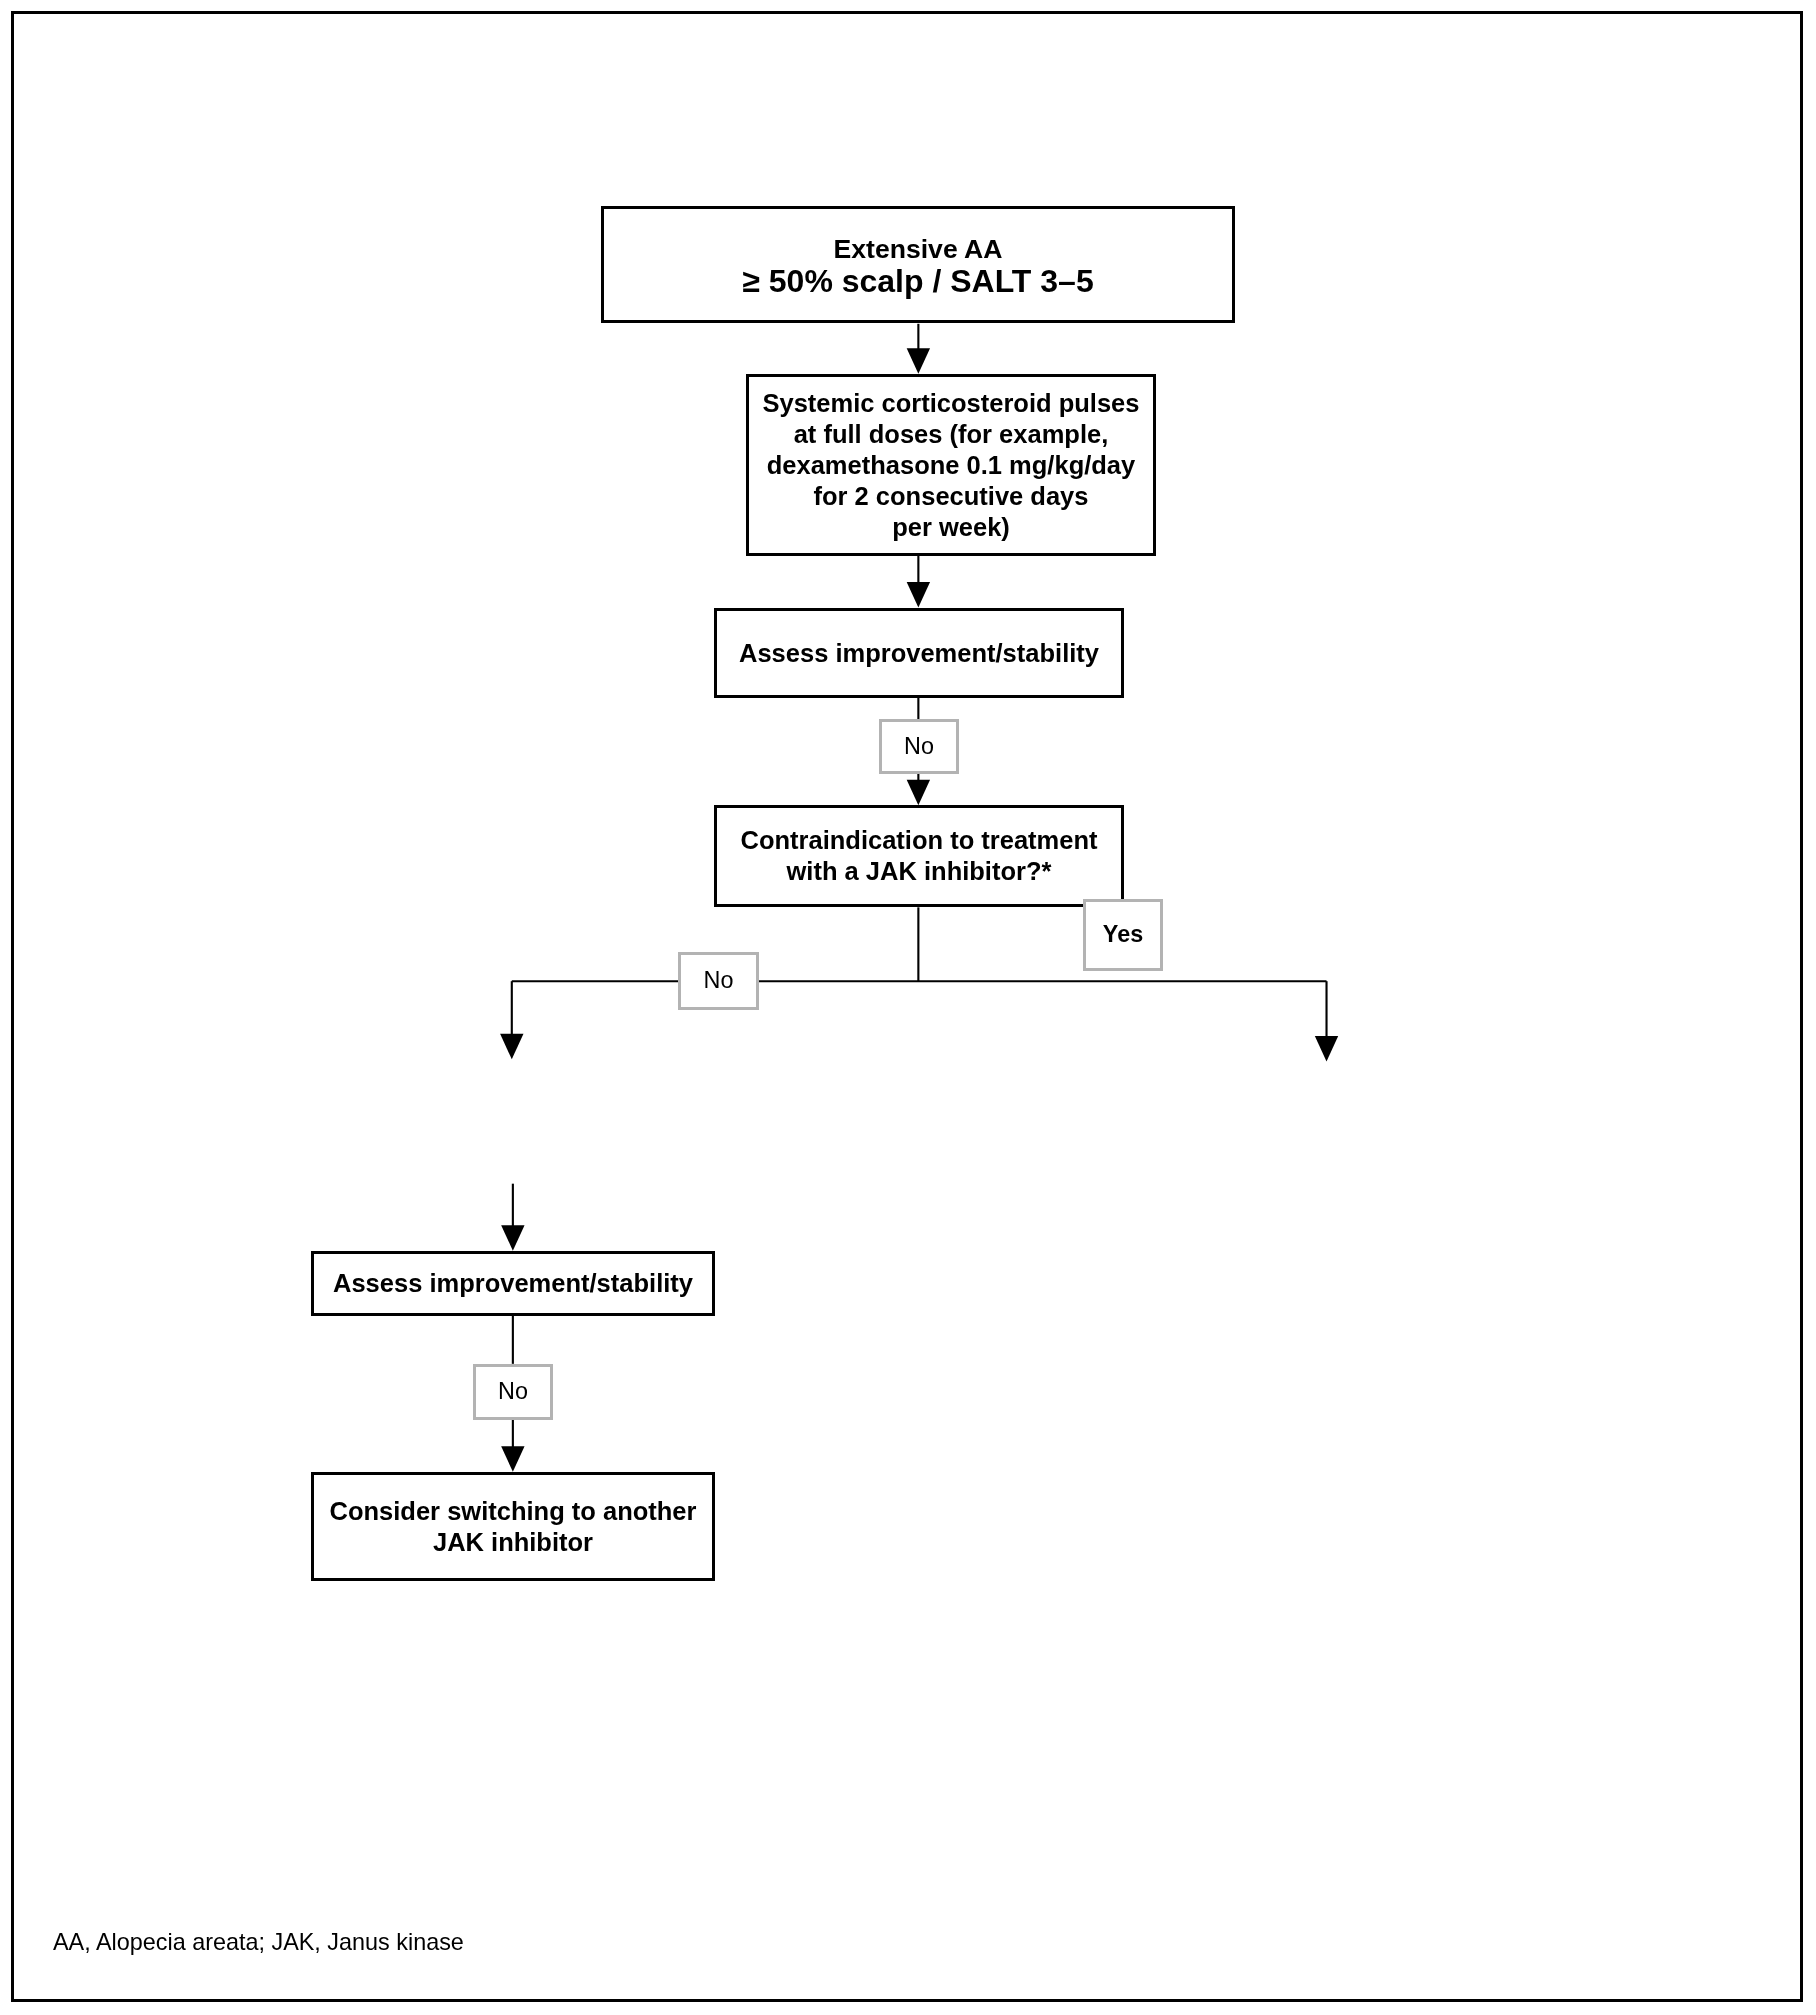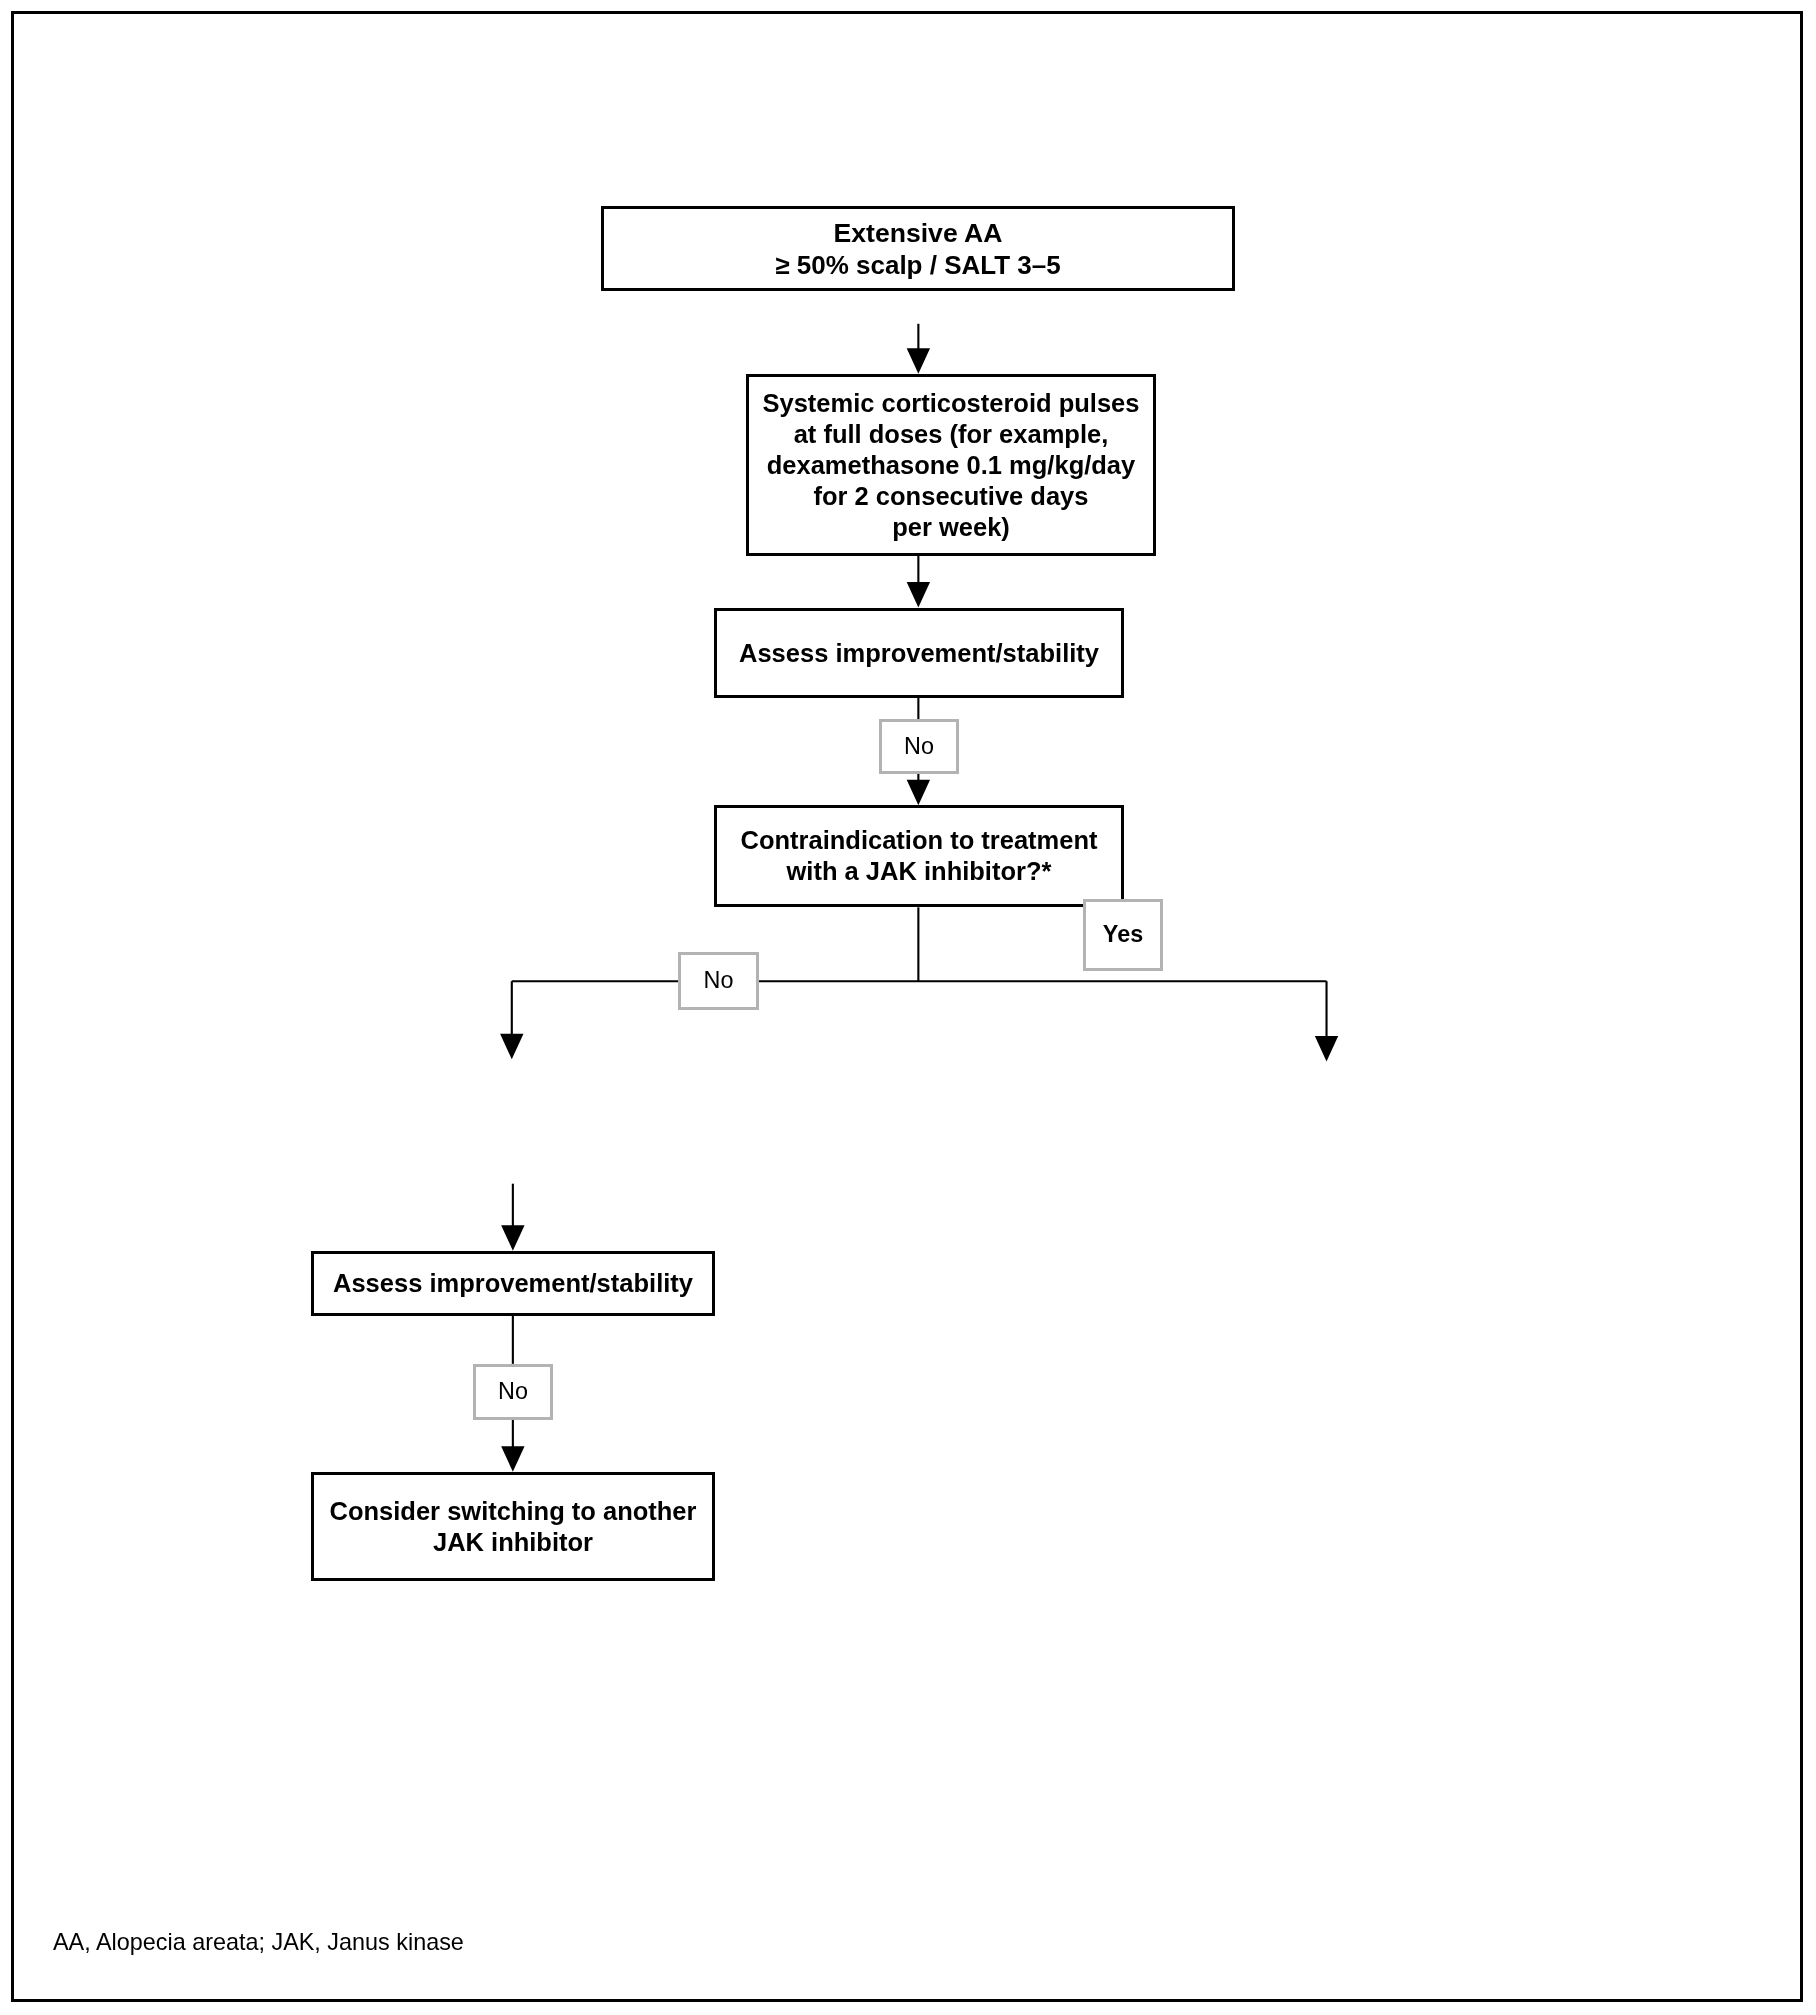--- a/index.html
+++ b/index.html
@@ -15,27 +15,27 @@
   .node {
     position:absolute; background:#ffffff; border:3.2px solid #000000;
     box-sizing:border-box; display:flex; flex-direction:column;
     align-items:center; justify-content:center; text-align:center;
     font-weight:bold; font-size:25.5px; line-height:31px; white-space:pre-line;
   }
   .decision {
     border:3.2px solid #b3b3b3; font-weight:normal; font-size:23.4px; line-height:25.5px;text-align:center;
   }
   .node .title-line { font-size:26.6px; line-height:34px; font-weight:bold; }
-  .node .subtitle-line { font-size:26px; line-height:31px; font-weight:bold;text-align:right; }
+  .node .subtitle-line { font-size:32px; line-height:31px; font-weight:bold;text-align:right; }
   .footnote {
     position:absolute; left:53px; top:1928px; font-size:23.4px; line-height:28px;
     font-weight:normal; color:#000000; white-space:pre;text-align:right;
   }
   
-  .n-extensive { left:601px; top:206px;  width:634px; height:85px; }
+  .n-extensive { left:601px; top:206px;  width:634px; height:117px; }
   .n-pulses    { left:714px; top:374px;  width:410px;  height:182px;margin-left:32px; }
   .n-assess1   { left:714px; top:608px; width:410px;  height:90px; }
   .n-no1       { left:879px; top:719px; width:80px;  height:55px; }
   .n-contra    { left:714px; top:805px; width:410px;  height:102px; }
   .n-no2       { left:678px; top:952px; width:81px;  height:58px; }
   .n-yes1      { left:1083px; top:899px; width:80px;  height:72px;font-weight:bold; }
   .n-initiate  { left:311px;  top:1059px; width:404px;  height:124px; }
   .n-immuno    { left:1123px; top:1061px; width:407px;  height:131px; }
   .n-assess2   { left:311px;  top:1251px; width:404px;  height:65px; }
   .n-no3       { left:473px;  top:1364px; width:80px;  height:56px; }

